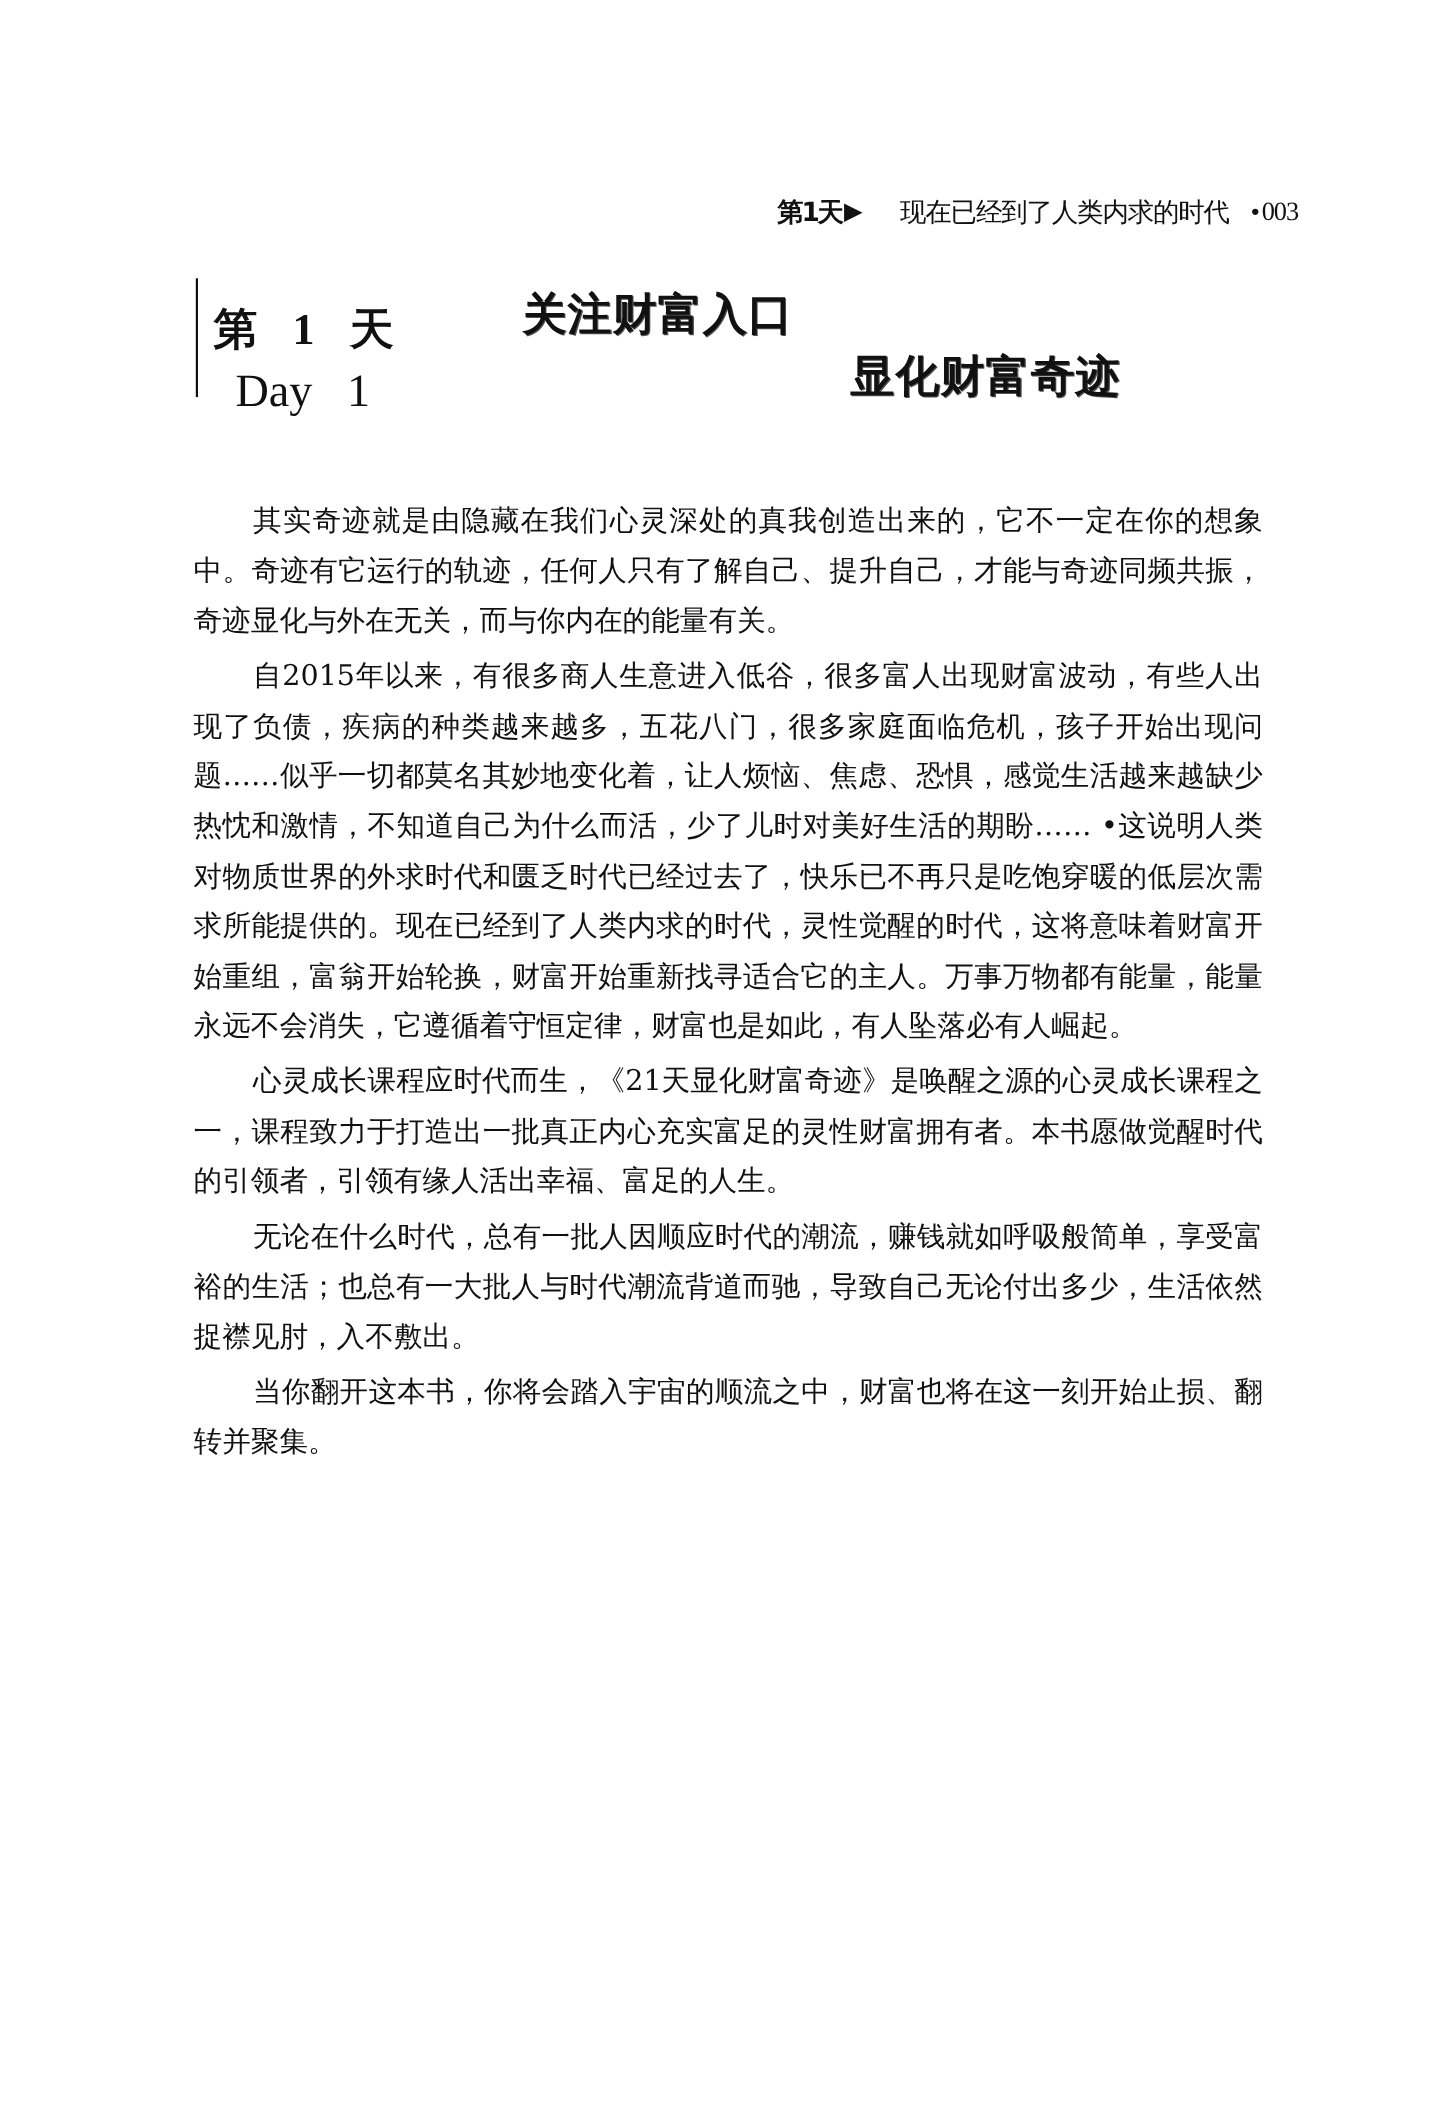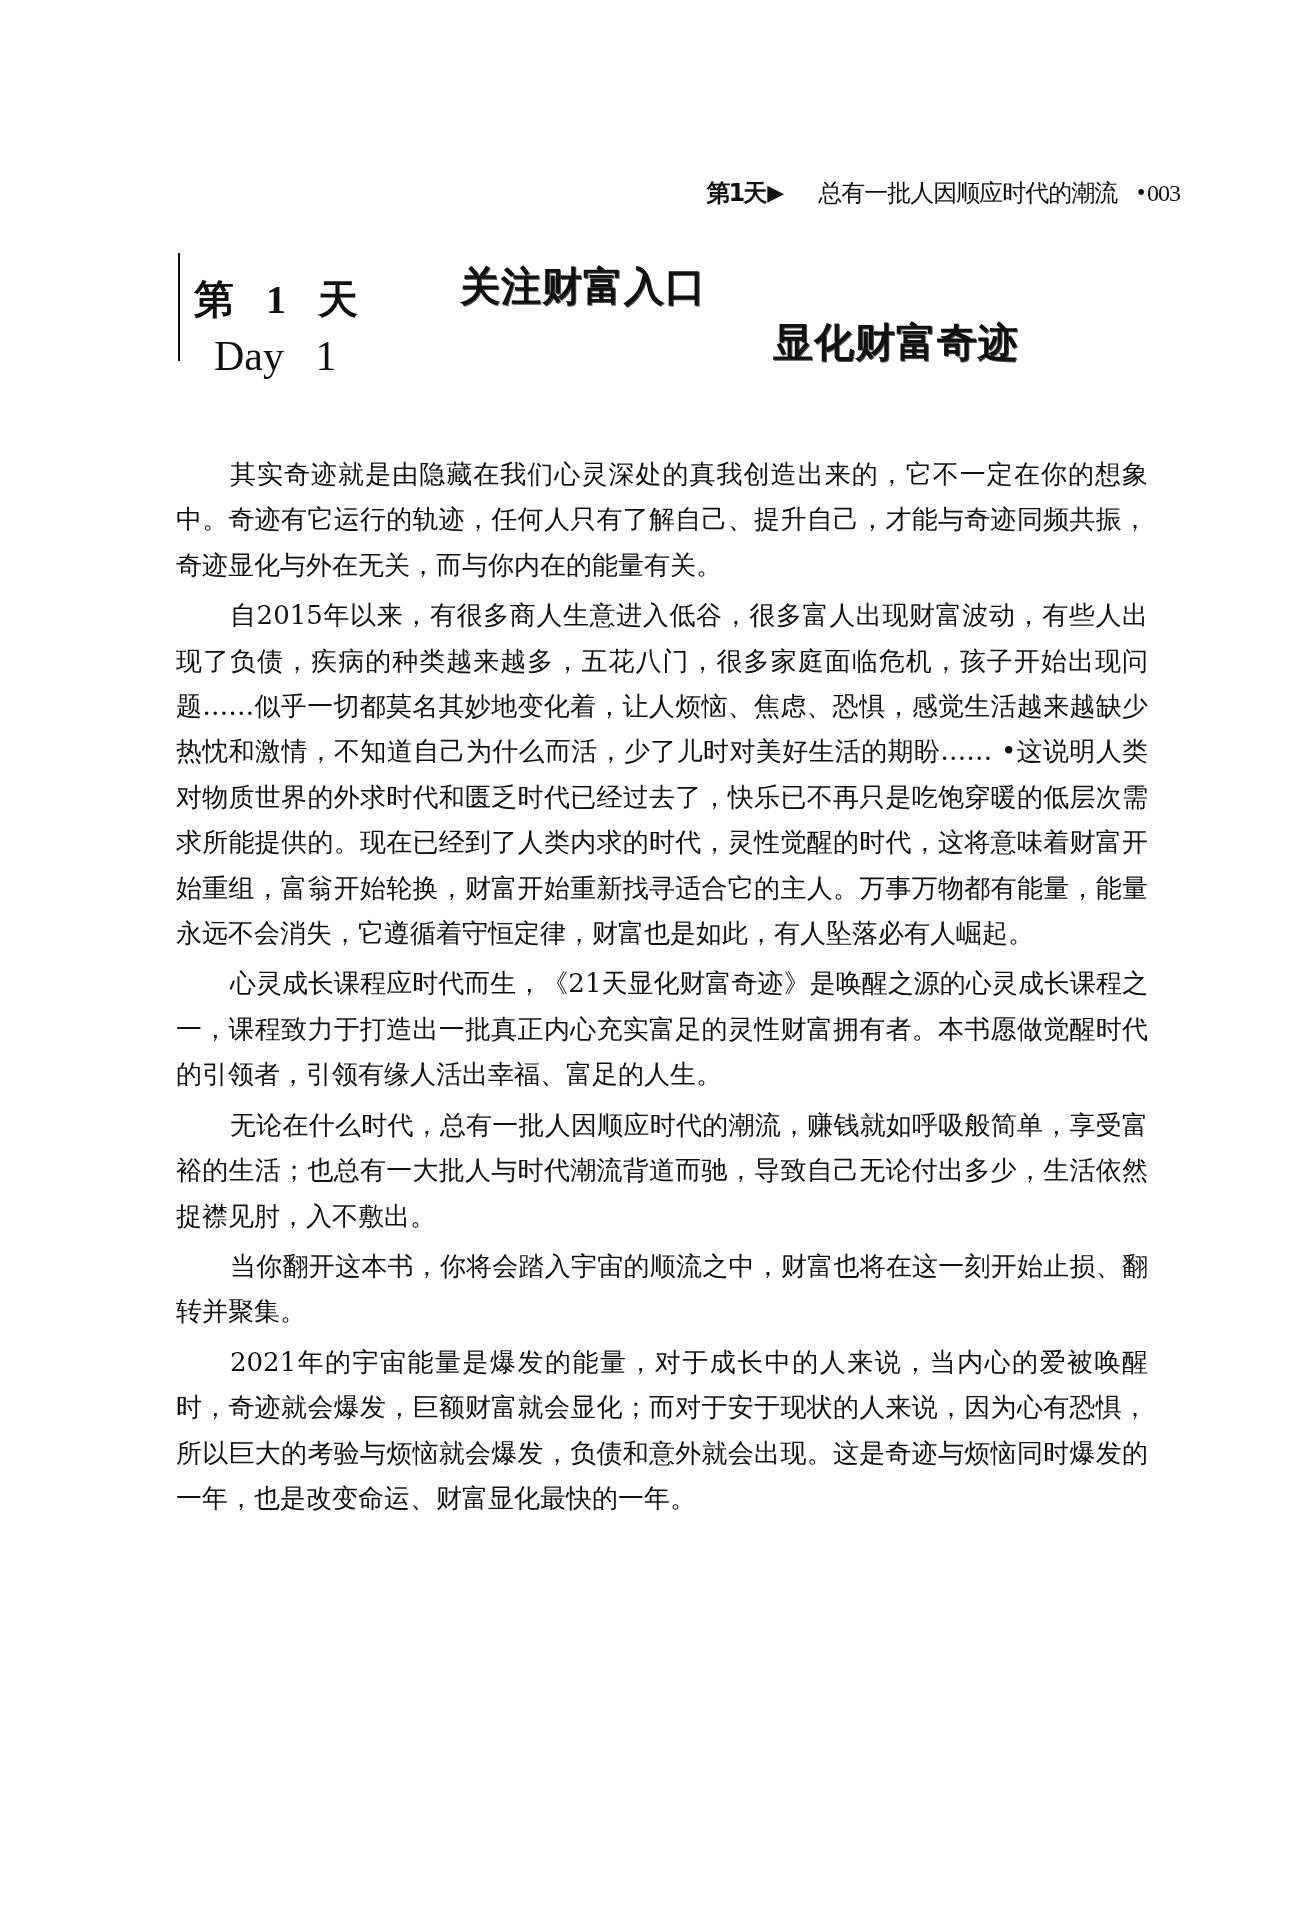--- a/index.html
+++ b/index.html
@@ -30,49 +30,48 @@
     position: absolute; left: 14px; top: 80px;
     font-family: "Liberation Serif", serif;
     font-size: 42px; line-height: 46px; white-space: pre; margin-left: 22px;
   }
   .title-line-1, .title-line-2 {
     position: absolute;
     font-family: "DejaVu Sans", "Liberation Sans", sans-serif;
     font-weight: bold; font-size: 40px; line-height: 46px; letter-spacing: 1px;
     text-shadow: 1px 1px 0 #555;
   }
-  .title-line-1 { left: 282px; top: 10px; }
+  .title-line-1 { left: 297px; top: 10px; }
   .title-line-2 { left: 595px; top: 66px; }
 
   .body-text {
     position: absolute; left: 176px; top: 452px; width: 972px;
     font-family: "DejaVu Serif", "Liberation Serif", serif;
     font-size: 26px; line-height: 45.4px; text-align: justify;
   }
   .body-text p { margin: 0 0 5px 0; text-indent: 54px; }
 </style>
 </head>
 <body>
 
 <div class="running-header">
   <span class="rh-day">第1天</span>
   <span class="rh-arrow">▶</span>
-  <span class="rh-title">总有一批人因顺应时代的潮流</span>
+  <span class="rh-title">现在已经到了人类内求的时代</span>
   <span class="rh-bullet">•</span>
   <span class="rh-page">003</span>
 </div>
 
 <div class="chapter-block">
   <div class="chapter-bar"></div>
   <div class="chapter-cn">第 1 天</div>
   <div class="chapter-en">Day   1</div>
   <div class="title-line-1">关注财富入口</div>
   <div class="title-line-2">显化财富奇迹</div>
 </div>
 
 <div class="body-text">
   <p>其实奇迹就是由隐藏在我们心灵深处的真我创造出来的，它不一定在你的想象中。奇迹有它运行的轨迹，任何人只有了解自己、提升自己，才能与奇迹同频共振，奇迹显化与外在无关，而与你内在的能量有关。</p>
   <p>自2015年以来，有很多商人生意进入低谷，很多富人出现财富波动，有些人出现了负债，疾病的种类越来越多，五花八门，很多家庭面临危机，孩子开始出现问题……似乎一切都莫名其妙地变化着，让人烦恼、焦虑、恐惧，感觉生活越来越缺少热忱和激情，不知道自己为什么而活，少了儿时对美好生活的期盼…… •这说明人类对物质世界的外求时代和匮乏时代已经过去了，快乐已不再只是吃饱穿暖的低层次需求所能提供的。现在已经到了人类内求的时代，灵性觉醒的时代，这将意味着财富开始重组，富翁开始轮换，财富开始重新找寻适合它的主人。万事万物都有能量，能量永远不会消失，它遵循着守恒定律，财富也是如此，有人坠落必有人崛起。</p>
   <p>心灵成长课程应时代而生，《21天显化财富奇迹》是唤醒之源的心灵成长课程之一，课程致力于打造出一批真正内心充实富足的灵性财富拥有者。本书愿做觉醒时代的引领者，引领有缘人活出幸福、富足的人生。</p>
   <p>无论在什么时代，总有一批人因顺应时代的潮流，赚钱就如呼吸般简单，享受富裕的生活；也总有一大批人与时代潮流背道而驰，导致自己无论付出多少，生活依然捉襟见肘，入不敷出。</p>
   <p>当你翻开这本书，你将会踏入宇宙的顺流之中，财富也将在这一刻开始止损、翻转并聚集。</p>
-  <p>2021年的宇宙能量是爆发的能量，对于成长中的人来说，当内心的爱被唤醒时，奇迹就会爆发，巨额财富就会显化；而对于安于现状的人来说，因为心有恐惧，所以巨大的考验与烦恼就会爆发，负债和意外就会出现。这是奇迹与烦恼同时爆发的一年，也是改变命运、财富显化最快的一年。</p>
 </div>
 
 </body></html>

